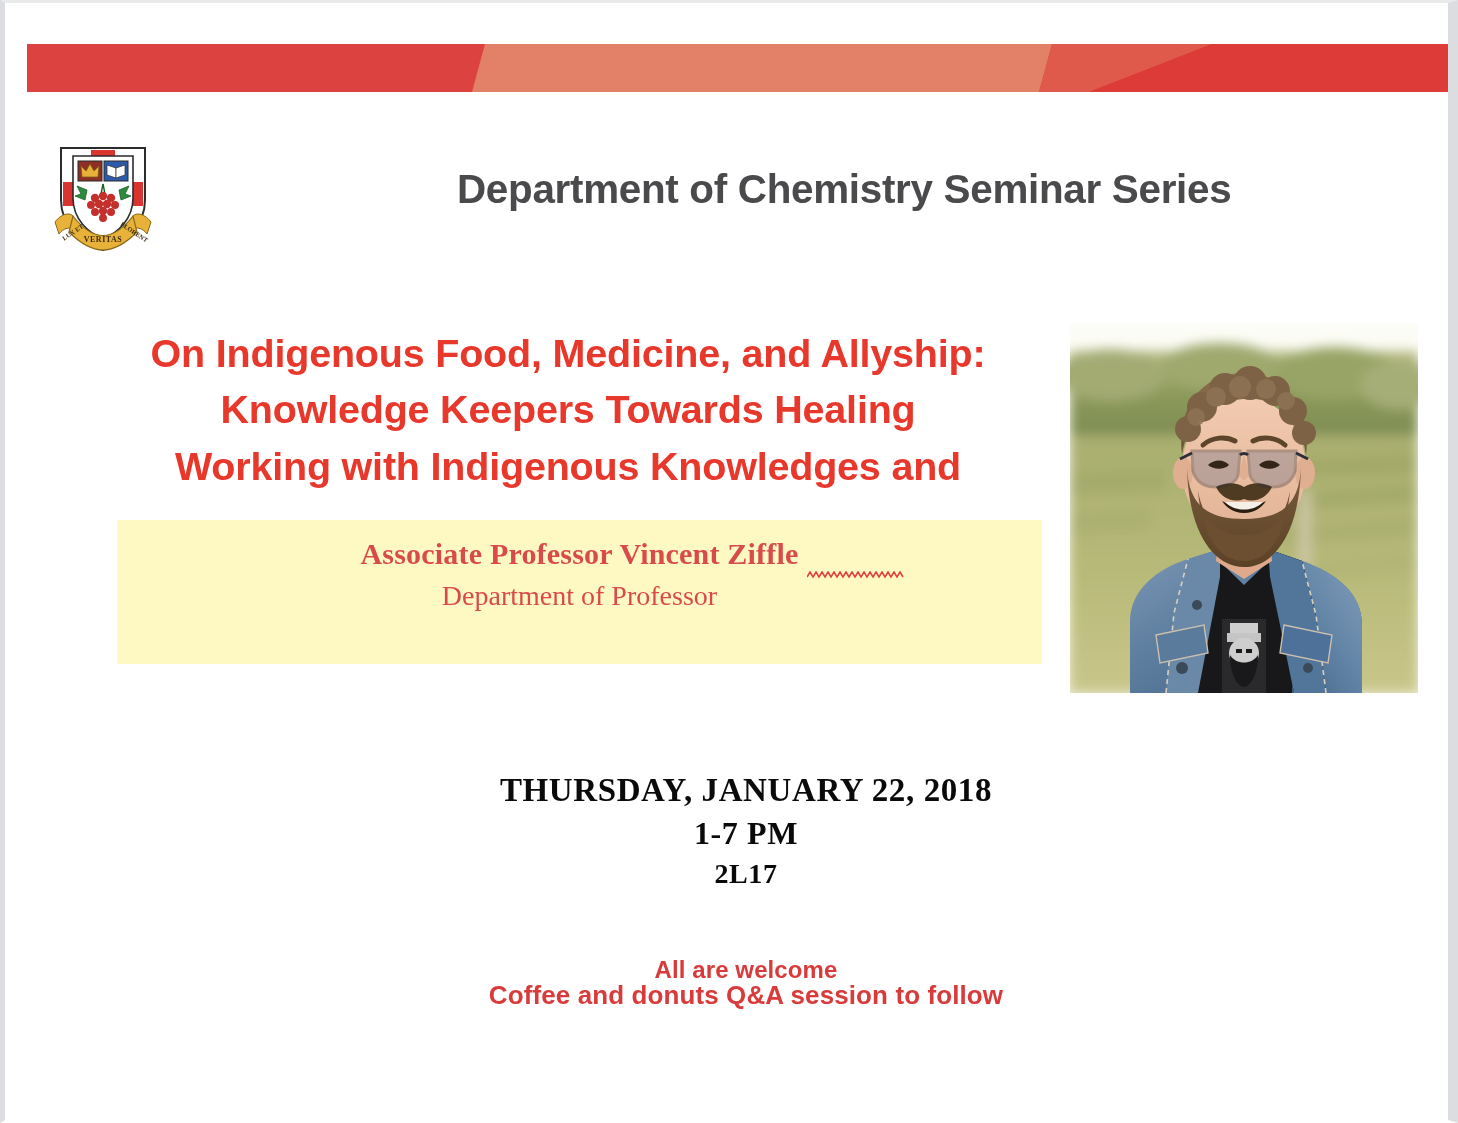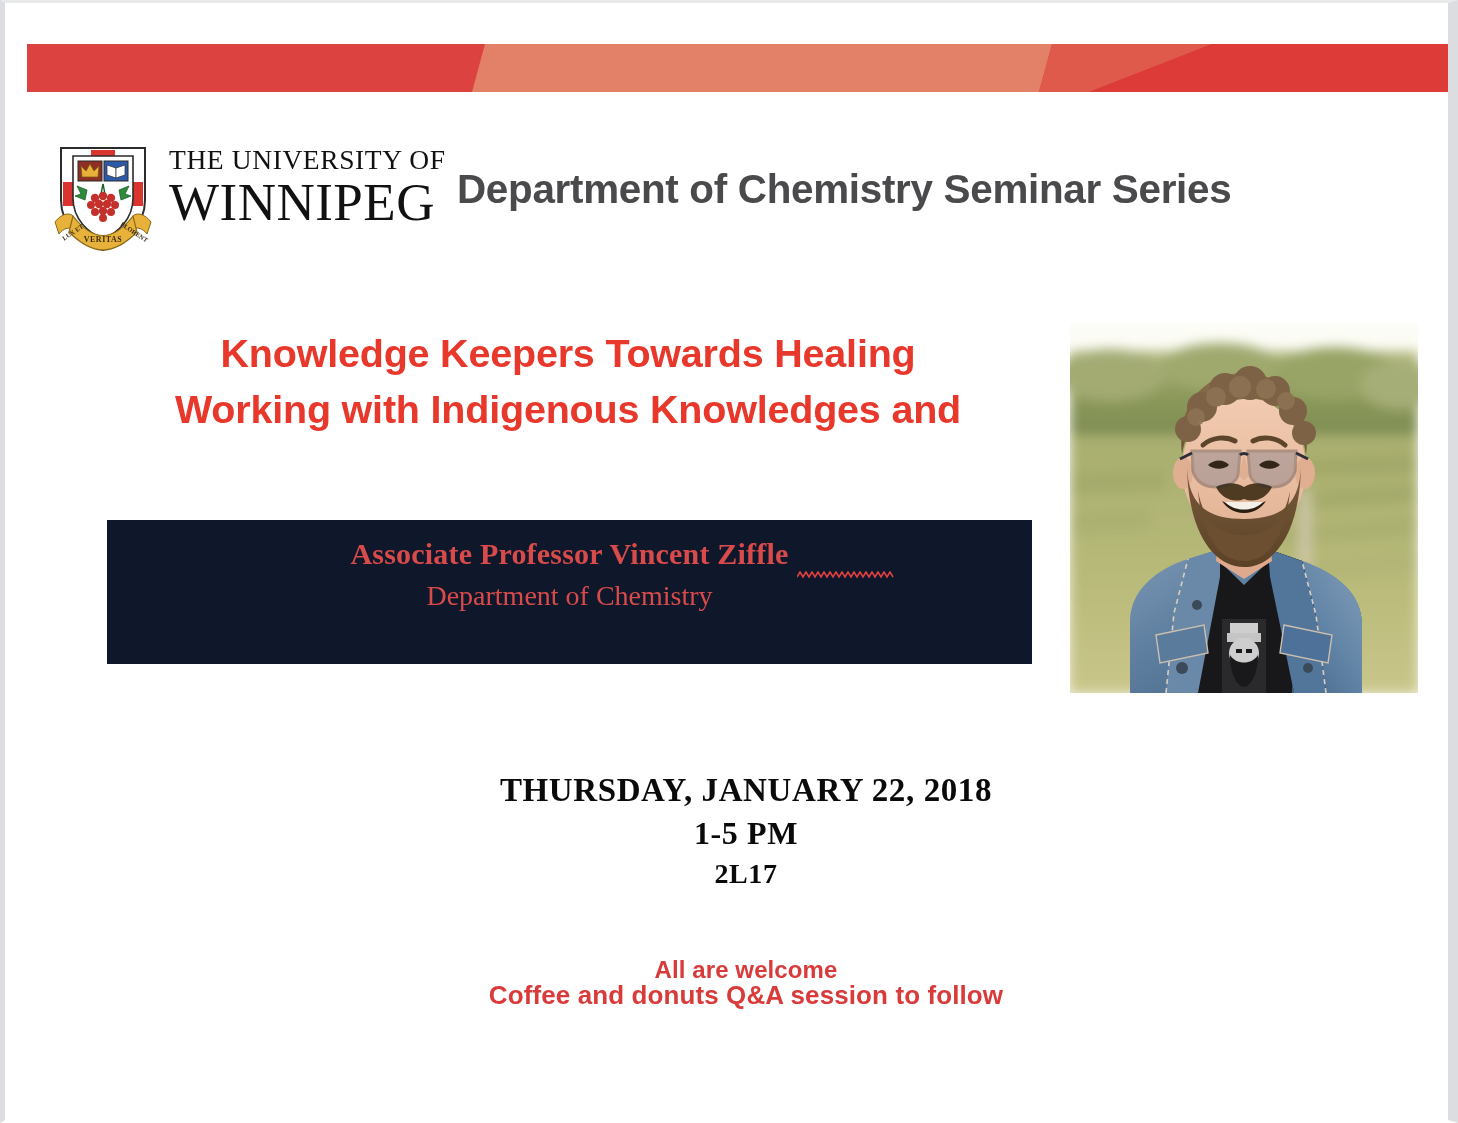--- a/index.html
+++ b/index.html
@@ -106,25 +106,25 @@
     font-size: 39.5px;
     font-weight: bold;
     line-height: 1.43;
     letter-spacing: -0.2px;
   }
   #talk-title .tline { display: block; white-space: nowrap; }
 
   
   #speaker-box {
     position: absolute;
-    left: 102px;
+    left: 112px;
     top: 517px;
     width: 925px;
     height: 144px;
-    background: #0f172a;
+    background: #fef9c3;
   }
   #speaker-inner {
     position: absolute;
     left: 0;
     top: 14px;
     width: 925px;
     text-align: center;
     font-family: "Liberation Serif", serif;
     color: #D94B4B;
   }
@@ -271,44 +271,41 @@
 
           <path d="M8 84 C14 76 22 74 26 78 L30 92 C24 88 16 90 12 96 Z" fill="#E8B23A" stroke="#8a6a16" stroke-width="1"></path>
           <path d="M104 84 C98 76 90 74 86 78 L82 92 C88 88 96 90 100 96 Z" fill="#E8B23A" stroke="#8a6a16" stroke-width="1"></path>
           <path d="M26 78 C46 104 66 104 86 78 L90 94 C66 118 46 118 22 94 Z" fill="#E8B23A" stroke="#8a6a16" stroke-width="1.2"></path>
           <text x="56" y="104" font-family="Liberation Serif, serif" font-size="8" font-weight="bold" fill="#3a2d09" text-anchor="middle" letter-spacing="0.5">VERITAS</text>
           <text x="27" y="96" font-family="Liberation Serif, serif" font-size="6.5" font-weight="bold" fill="#3a2d09" text-anchor="middle" transform="rotate(-34 27 96)">LUX ET</text>
           <text x="86" y="96" font-family="Liberation Serif, serif" font-size="6.5" font-weight="bold" fill="#3a2d09" text-anchor="middle" transform="rotate(34 86 96)">FLORENT</text>
         </svg>
       </div>
 
-      <div id="wordmark">
-        <div class="line1">THE UNIVERSITY OF</div>
-        <div class="line2">WINNIPEG</div>
-      </div>
     </div>
 
     <div id="series-title">Department of Chemistry Seminar Series</div>
 
     <div id="talk-title">
+      <span class="tline">On Indigenous Food, Medicine, and Allyship:</span>
       <span class="tline">Knowledge Keepers Towards Healing</span>
       <span class="tline">Working with Indigenous Knowledges and</span>
     </div>
 
     <div id="speaker-box">
       <div id="speaker-inner">
         <div>
           <span id="speaker-name">
             <span>Associate Professor Vincent Ziffle</span>
             <svg class="squiggle" viewBox="0 0 97 8" preserveAspectRatio="none">
               <path d="M0 6 L3 1 L6 6 L9 1 L12 6 L15 1 L18 6 L21 1 L24 6 L27 1 L30 6 L33 1 L36 6 L39 1 L42 6 L45 1 L48 6 L51 1 L54 6 L57 1 L60 6 L63 1 L66 6 L69 1 L72 6 L75 1 L78 6 L81 1 L84 6 L87 1 L90 6 L93 1 L96 6" fill="none" stroke="#E04040" stroke-width="1.6"></path>
             </svg>
           </span>
         </div>
-        <div class="speaker-line">Department of Chemistry</div>
+        <div class="speaker-line">Department of Professor</div>
       </div>
     </div>
 
     <div id="portrait">
       <svg width="348" height="370" viewBox="0 0 348 370" xmlns="http://www.w3.org/2000/svg">
         <defs>
           <linearGradient id="skyG" x1="0" y1="0" x2="0" y2="1">
             <stop offset="0%" stop-color="#fdfdf7"></stop>
             <stop offset="100%" stop-color="#f2f0dd"></stop>
           </linearGradient>
@@ -442,21 +439,21 @@
           <path d="M226 130 L238 136" stroke="#2c2f3a" stroke-width="3" fill="none"></path>
         </g>
 
         <path d="M138 142 C144 136 154 136 159 142 C154 147 144 147 138 142 Z" fill="#33251a"></path>
         <path d="M189 142 C194 136 204 136 210 142 C204 147 194 147 189 142 Z" fill="#33251a"></path>
       </svg>
     </div>
 
     <div id="when">
       <div class="date">THURSDAY, JANUARY 22, 2018</div>
-      <div class="time">1-5 PM</div>
+      <div class="time">1-7 PM</div>
       <div class="room">2L17</div>
     </div>
 
     <div id="welcome">All are welcome</div>
     <div id="followup">Coffee and donuts Q&amp;A session to follow</div>
 
   </div>
 </div>
 
 </body></html>

